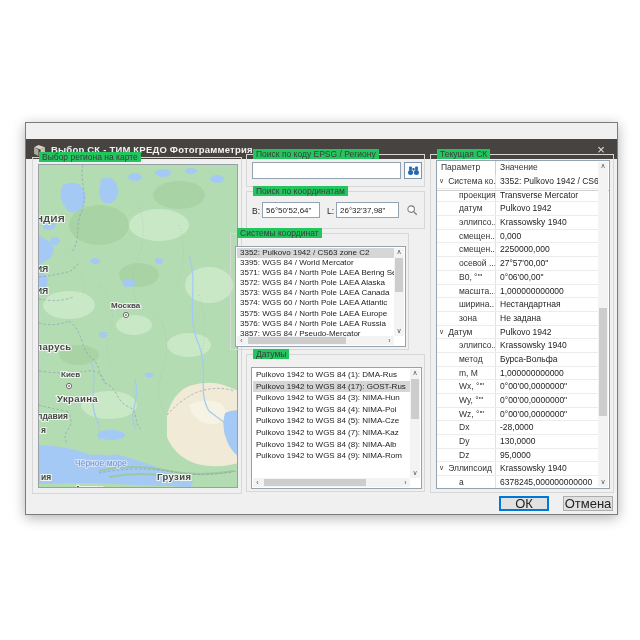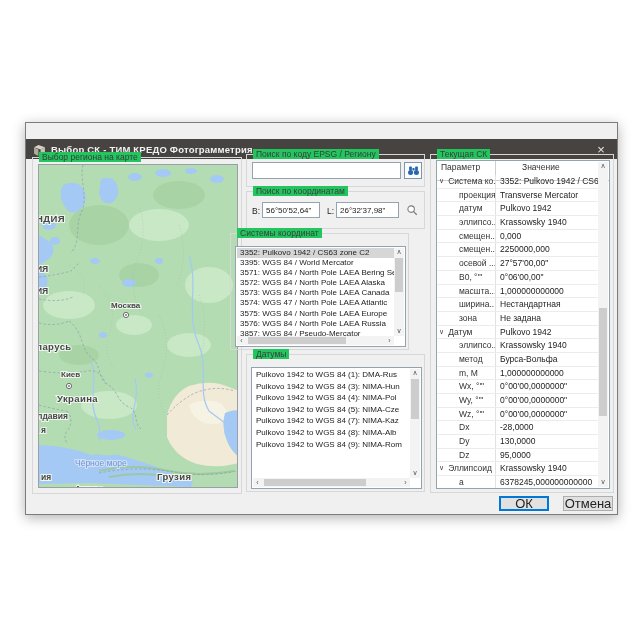--- a/index.html
+++ b/index.html
@@ -64,21 +64,21 @@
   .sb-arrow { position:absolute; color:#555; font-size:7px; line-height:7px; text-align:center; cursor:pointer; }
   .sb-up { top:0; left:0; width:10px; height:9px; }
   .sb-dn { bottom:0; left:0; width:10px; height:9px; }
   .sb-lf { left:0; top:0; width:9px; height:9px; line-height:9px; }
   .sb-rt { right:0; top:0; width:9px; height:9px; line-height:9px; }
   .sb-thumb-v { position:absolute; left:1px; width:8px; background:#cdcdcd; cursor:pointer; }
   .sb-thumb-h { position:absolute; top:1px; height:7px; background:#cdcdcd; cursor:pointer; }
 
   .ptable { position:absolute; left:5px; top:5px; width:174px; height:329px; background:#fff;
             border:1px solid #93a3af; overflow:hidden; }
-  .thead { display:flex; height:20px; border-bottom:1px solid #cfcfcf; font-size:8.5px; color:#333;gap:22px; }
+  .thead { display:flex; height:30px; border-bottom:1px solid #cfcfcf; font-size:8.5px; color:#333; }
   .thead .hc { line-height:13px; padding-left:4px; }
   .hc.h-param { width:59px; border-right:1px solid #cfcfcf; }
   .hc.h-value { flex:1; }
   .tbody { position:absolute; left:0; top:14px; right:10px; bottom:0; overflow:hidden; }
   .trow { display:flex; height:13.7px; border-bottom:1px solid #ececec; cursor:default; }
   .tcell { font-size:8.5px; line-height:12.7px; white-space:nowrap; overflow:hidden; }
   .pcell { width:59px; border-right:1px solid #e2e2e2; color:#333; display:flex; align-items:center; }
   .vcell { flex:1; padding-left:4px; color:#222; }
   .trow.lvl0 .pcell { padding-left:2px; }
   .trow.lvl1 .pcell { padding-left:22px; }
@@ -240,21 +240,21 @@
 
     <div class="group g-systems">
       <span class="group-label">Системы координат</span>
       <div class="list sys-list" id="systems-list">
         <div class="list-items">
             <div class="list-item selected">3352: Pulkovo 1942 / CS63 zone C2</div>
             <div class="list-item">3395: WGS 84 / World Mercator</div>
             <div class="list-item">3571: WGS 84 / North Pole LAEA Bering Sea</div>
             <div class="list-item">3572: WGS 84 / North Pole LAEA Alaska</div>
             <div class="list-item">3573: WGS 84 / North Pole LAEA Canada</div>
-            <div class="list-item">3574: WGS 47 / North Pole LAEA Atlantic</div>
+            <div class="list-item">3574: WGS 60 / North Pole LAEA Atlantic</div>
             <div class="list-item">3575: WGS 84 / North Pole LAEA Europe</div>
             <div class="list-item">3576: WGS 84 / North Pole LAEA Russia</div>
             <div class="list-item">3857: WGS 84 / Pseudo-Mercator</div>
           </div>
         <div class="vscroll">
           <div class="sb-arrow sb-up">∧</div>
           <div class="sb-thumb-v" style="top:10px; height:34px;"></div>
           <div class="sb-arrow sb-dn">∨</div>
         </div>
         <div class="hscroll">
@@ -263,20 +263,21 @@
           <div class="sb-arrow sb-rt">›</div>
         </div>
       </div>
     </div>
 
     <div class="group g-datums">
       <span class="group-label">Датумы</span>
       <div class="list dat-list" id="datums-list">
         <div class="list-items">
             <div class="list-item">Pulkovo 1942 to WGS 84 (1): DMA-Rus</div>
+            <div class="list-item selected">Pulkovo 1942 to WGS 84 (17): GOST-Rus</div>
             <div class="list-item">Pulkovo 1942 to WGS 84 (3): NIMA-Hun</div>
             <div class="list-item">Pulkovo 1942 to WGS 84 (4): NIMA-Pol</div>
             <div class="list-item">Pulkovo 1942 to WGS 84 (5): NIMA-Cze</div>
             <div class="list-item">Pulkovo 1942 to WGS 84 (7): NIMA-Kaz</div>
             <div class="list-item">Pulkovo 1942 to WGS 84 (8): NIMA-Alb</div>
             <div class="list-item">Pulkovo 1942 to WGS 84 (9): NIMA-Rom</div>
           </div>
         <div class="vscroll">
           <div class="sb-arrow sb-up">∧</div>
           <div class="sb-thumb-v" style="top:10px; height:40px;"></div>

